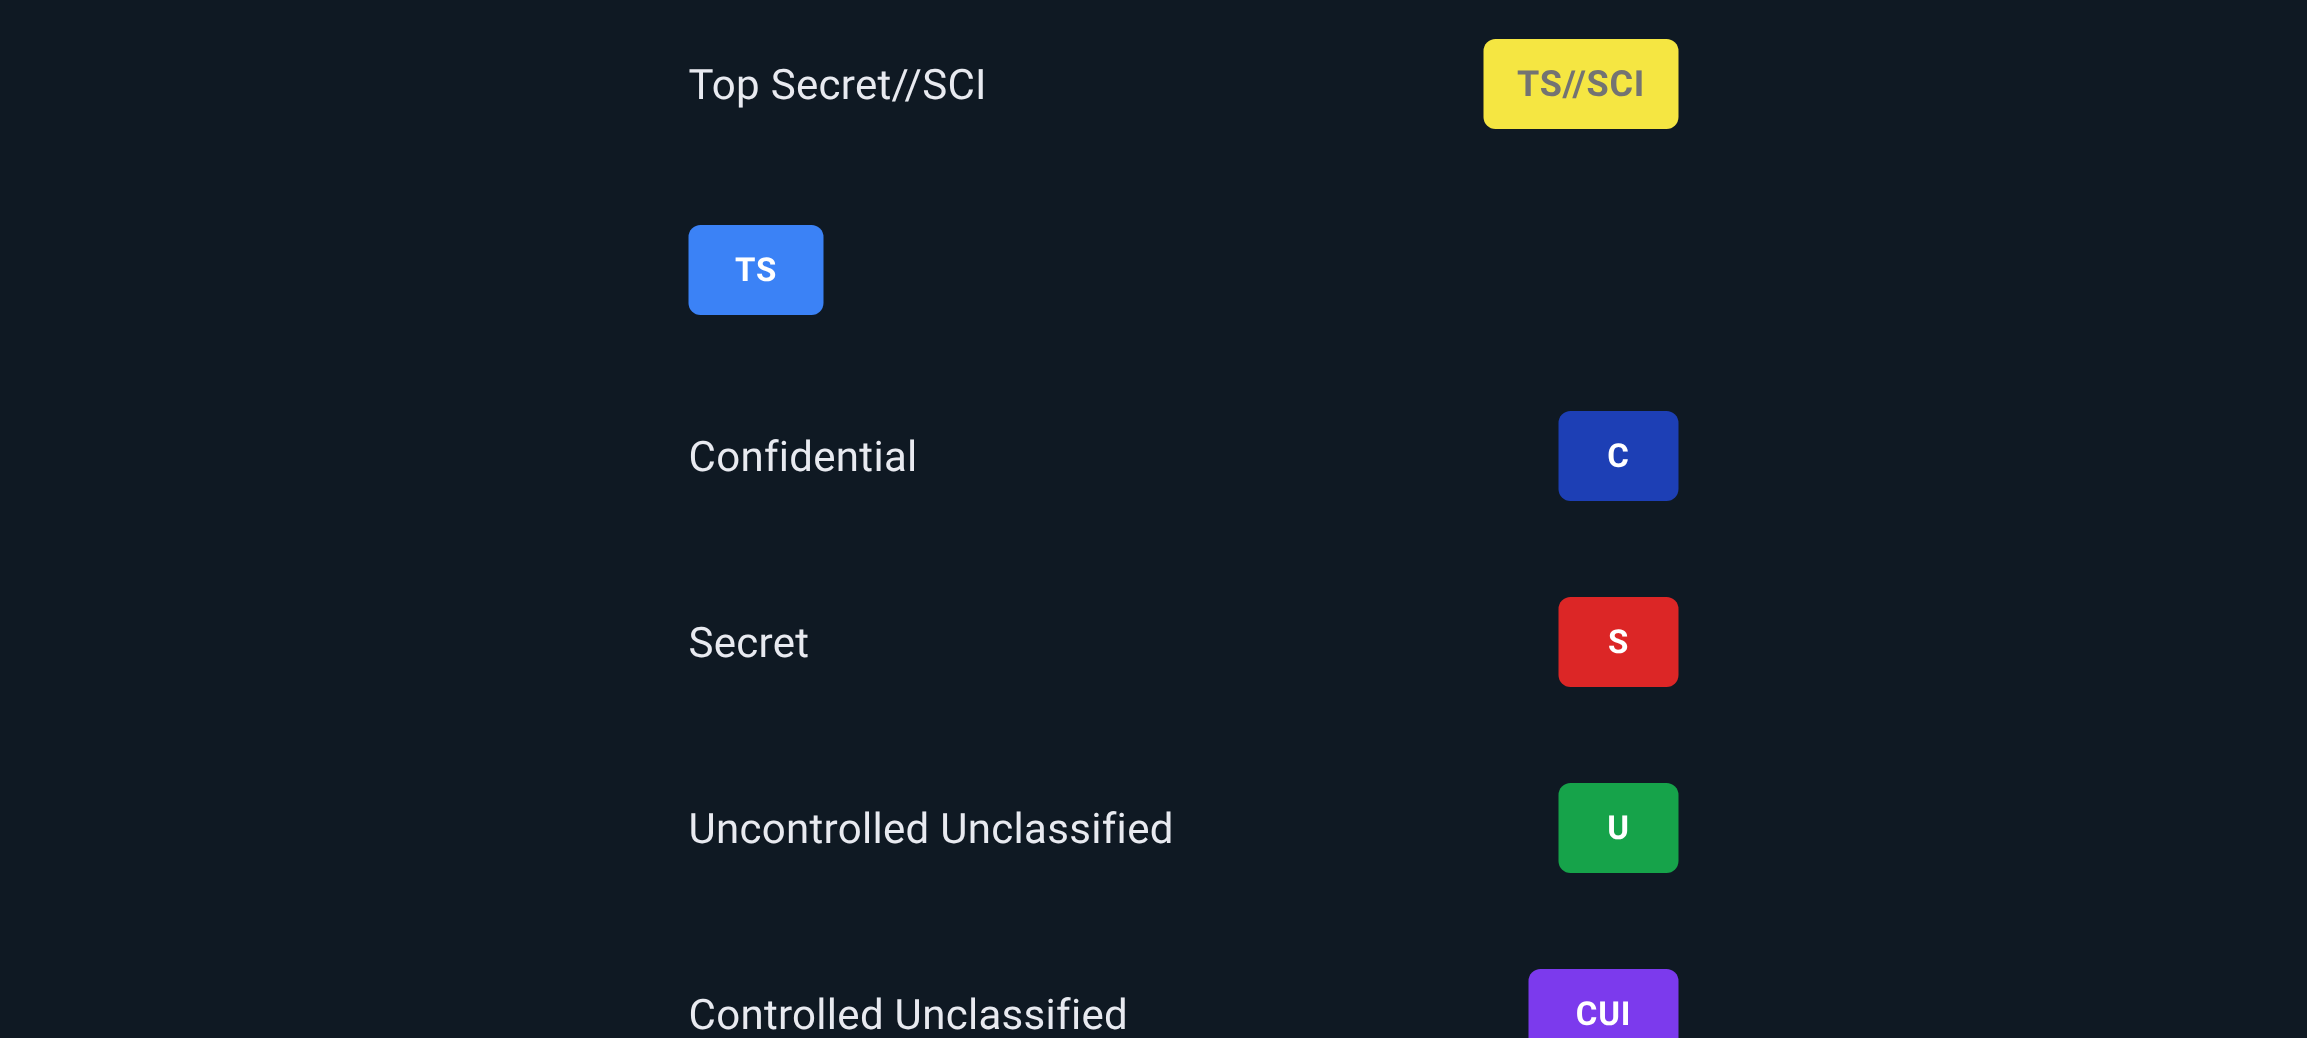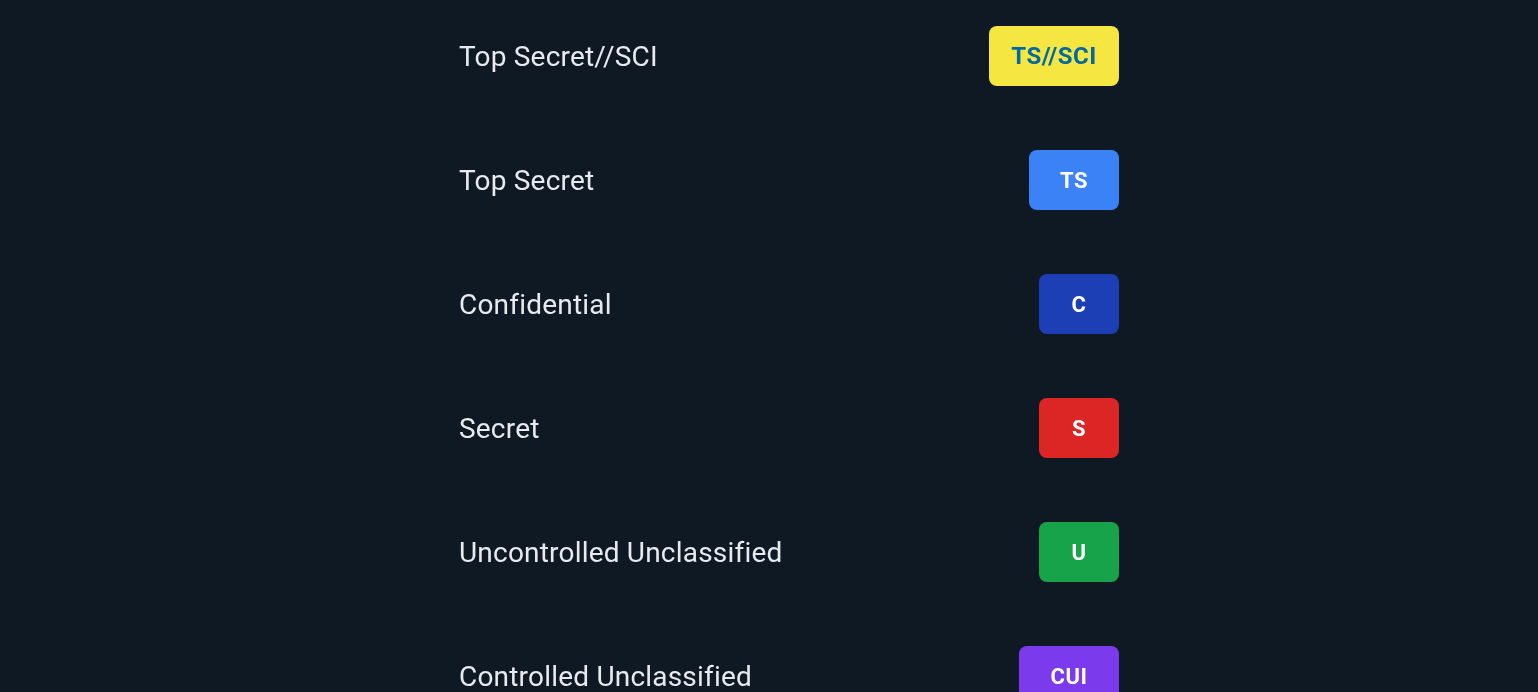--- a/index.html
+++ b/index.html
@@ -48,21 +48,21 @@
       color: #fff;
       font-size: 22px;
       letter-spacing: 0.5px;
       min-width: 80px;
       height: 60px;
       padding: 0 14px;
     }
 
     .badge-ts-sci {
       background-color: #f5e642;
-      color: #0369a1;
+      color: #737373;
       font-size: 24px;
       min-width: 130px;
     }
 
     .badge-ts {
       background-color: #3b82f6;
       color: #fff;
       min-width: 90px;
     }
 
@@ -92,21 +92,20 @@
   </style>
 </head>
 <body>
 
 <div class="classification-list">
     <div class="classification-row">
       <span class="classification-label">Top Secret//SCI</span>
       <div class="classification-badge badge-ts-sci">TS//SCI</div>
     </div>
     <div class="classification-row">
-      <span class="classification-label">Top Secret</span>
       <div class="classification-badge badge-ts">TS</div>
     </div>
     <div class="classification-row">
       <span class="classification-label">Confidential</span>
       <div class="classification-badge badge-c">C</div>
     </div>
     <div class="classification-row">
       <span class="classification-label">Secret</span>
       <div class="classification-badge badge-s">S</div>
     </div>

